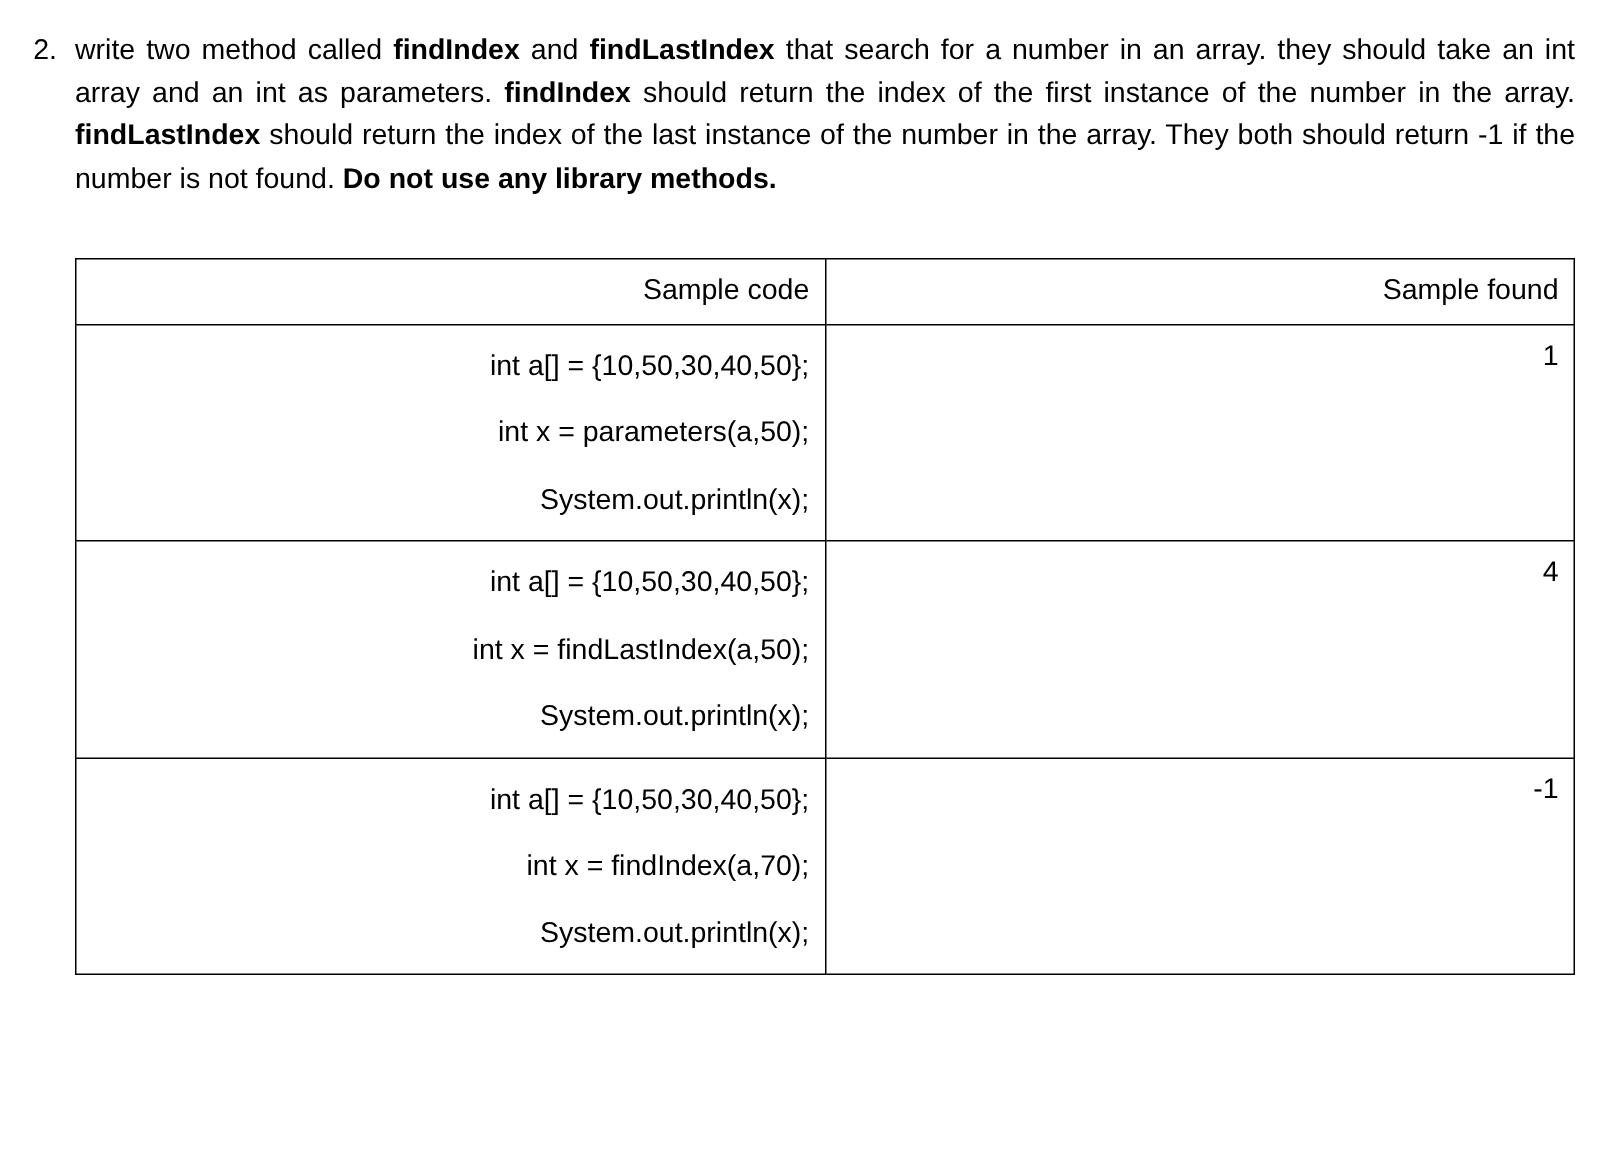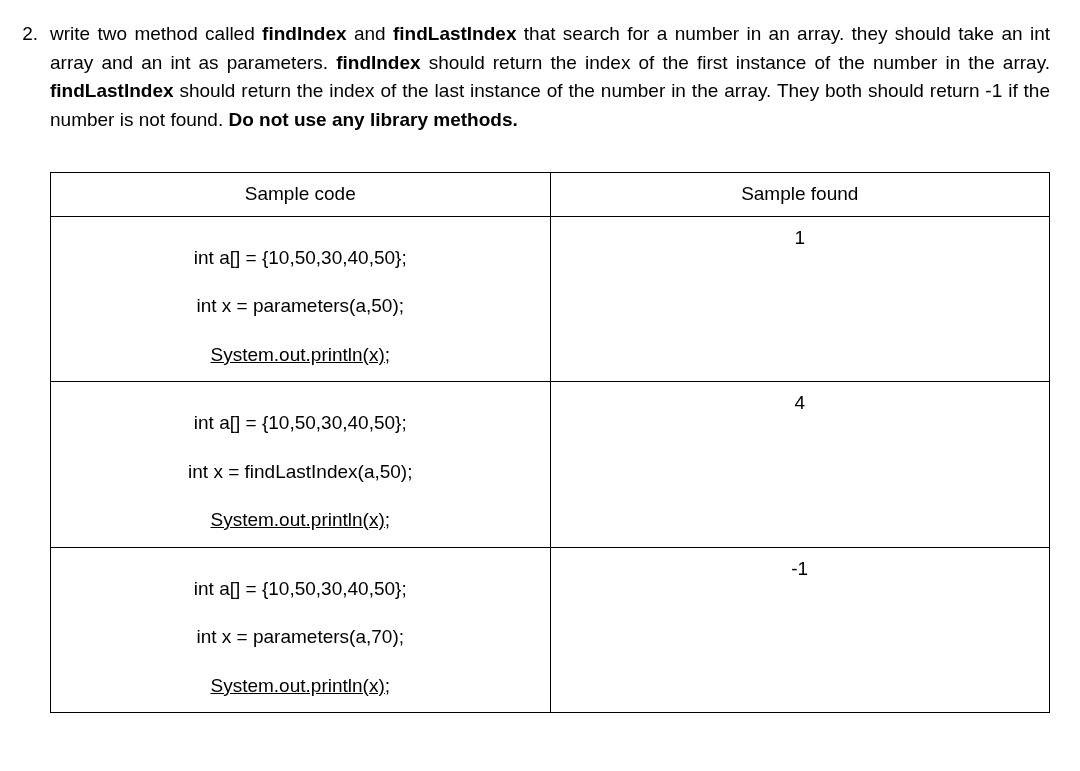--- a/index.html
+++ b/index.html
@@ -35,35 +35,34 @@
     }
     table {
       border-collapse: collapse;
       width: 100%;
       margin-top: 38px;
     }
     td {
       border: 1px solid #000;
       padding: 7px 10px;
       vertical-align: top;
-      text-align: center;
+      text-align: right;
       font-size: 19px;
     }
     td:first-child {
       width: 50%;
     }
     td:last-child {
       width: 50%;
     }
     .code-line {
-      margin: 20px 0 16px 0;
+      margin: 7px 0 16px 0;
     }
     .code-line:last-child {
       margin-bottom: 5px;
-      text-decoration: underline;
     }
   </style>
 </head>
 <body>
 
 <div class="question-container">
   <div class="question-number">2.</div>
   <div class="question-body">
     <p>
       <span>write two method called </span><span class="bold">findIndex</span><span> and </span><span class="bold">findLastIndex</span><span> that search for a number in an array. they should take an int array and an int as parameters. </span><span class="bold">findIndex</span><span> should return the index of the first instance of the number in the array.  </span><span class="bold">findLastIndex</span><span> should return the index of the last instance of the number in the array. They both should return -1 if the number is not found. </span><span class="bold">Do not use any library methods.</span>
@@ -87,21 +86,21 @@
         <td>
           <div class="code-line">int a[] = {10,50,30,40,50};</div>
           <div class="code-line">int x = findLastIndex(a,50);</div>
           <div class="code-line">System.out.println(x);</div>
         </td>
         <td>4</td>
       </tr>
       <tr>
         <td>
           <div class="code-line">int a[] = {10,50,30,40,50};</div>
-          <div class="code-line">int x = parameters(a,70);</div>
+          <div class="code-line">int x = findIndex(a,70);</div>
           <div class="code-line">System.out.println(x);</div>
         </td>
         <td>-1</td>
       </tr>
     </tbody>
       </table>
   </div>
 </div>
 
 </body></html>

